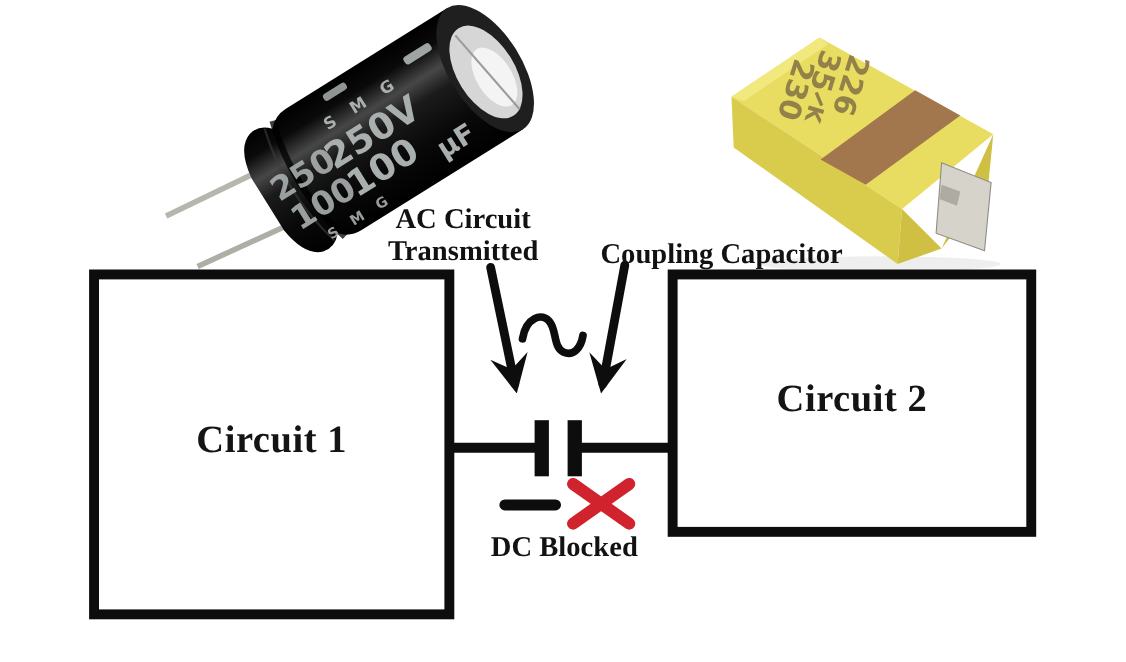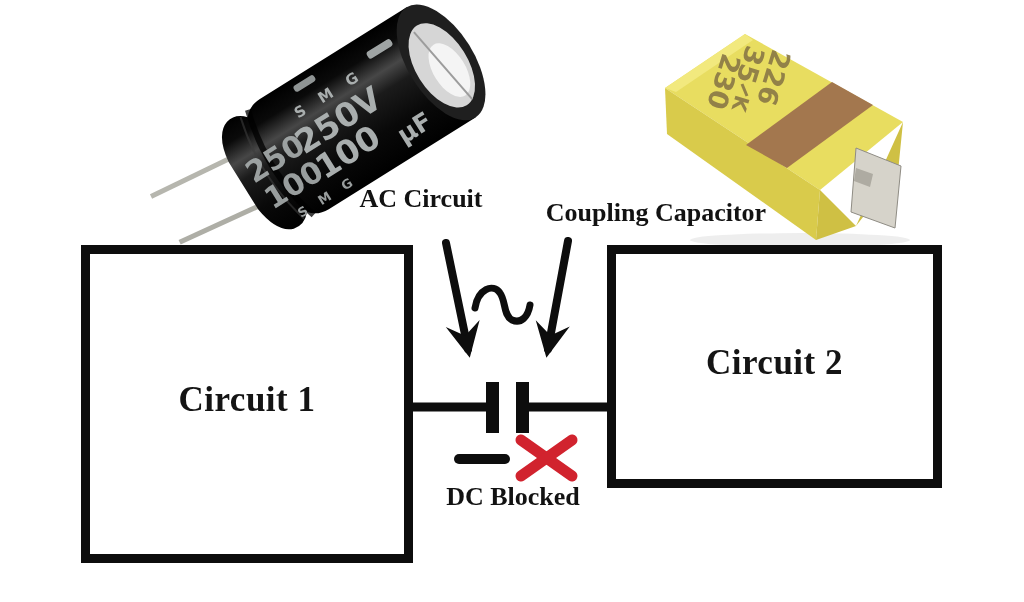--- a/index.html
+++ b/index.html
@@ -21,21 +21,21 @@
   }
   #box1 { left:81px; top:245px; width:332px; height:318px; }
   #box2 { left:607px; top:245px; width:335px; height:243px; }
   .anno {
     position:absolute; transform:translateX(-50%);
     font-weight:bold; font-size:26px; color:#121212;
     text-align:center; line-height:1.12; white-space:nowrap;
     font-family:"Liberation Serif", serif;
   }
   #anno-ac { left:421px; top:184px; }
-  #anno-coupling { left:656px; top:198px;font-family:Liberation Serif, serif; }
+  #anno-coupling { left:656px; top:216px;font-family:Liberation Serif, serif; }
   #anno-dc { left:513px; top:482px; }
 </style>
 </head>
 <body>
 
 <div id="canvas">
 
   <svg id="scene" width="1024" height="602" viewBox="0 0 1024 602">
     <defs>
       <linearGradient id="ecBody" x1="0" y1="0" x2="1" y2="0">
@@ -120,20 +120,21 @@
 
   <div class="circuit-box" id="box1">
     <span class="box-label">Circuit 1</span>
   </div>
   <div class="circuit-box" id="box2">
     <span class="box-label">Circuit 2</span>
   </div>
 
   <div class="anno" id="anno-ac">
     <div>AC Circuit</div>
+    <div>Transmitted</div>
   </div>
   <div class="anno" id="anno-coupling">
     <div>Coupling Capacitor</div>
   </div>
   <div class="anno" id="anno-dc">
     <div>DC Blocked</div>
   </div>
 
 </div>
 

